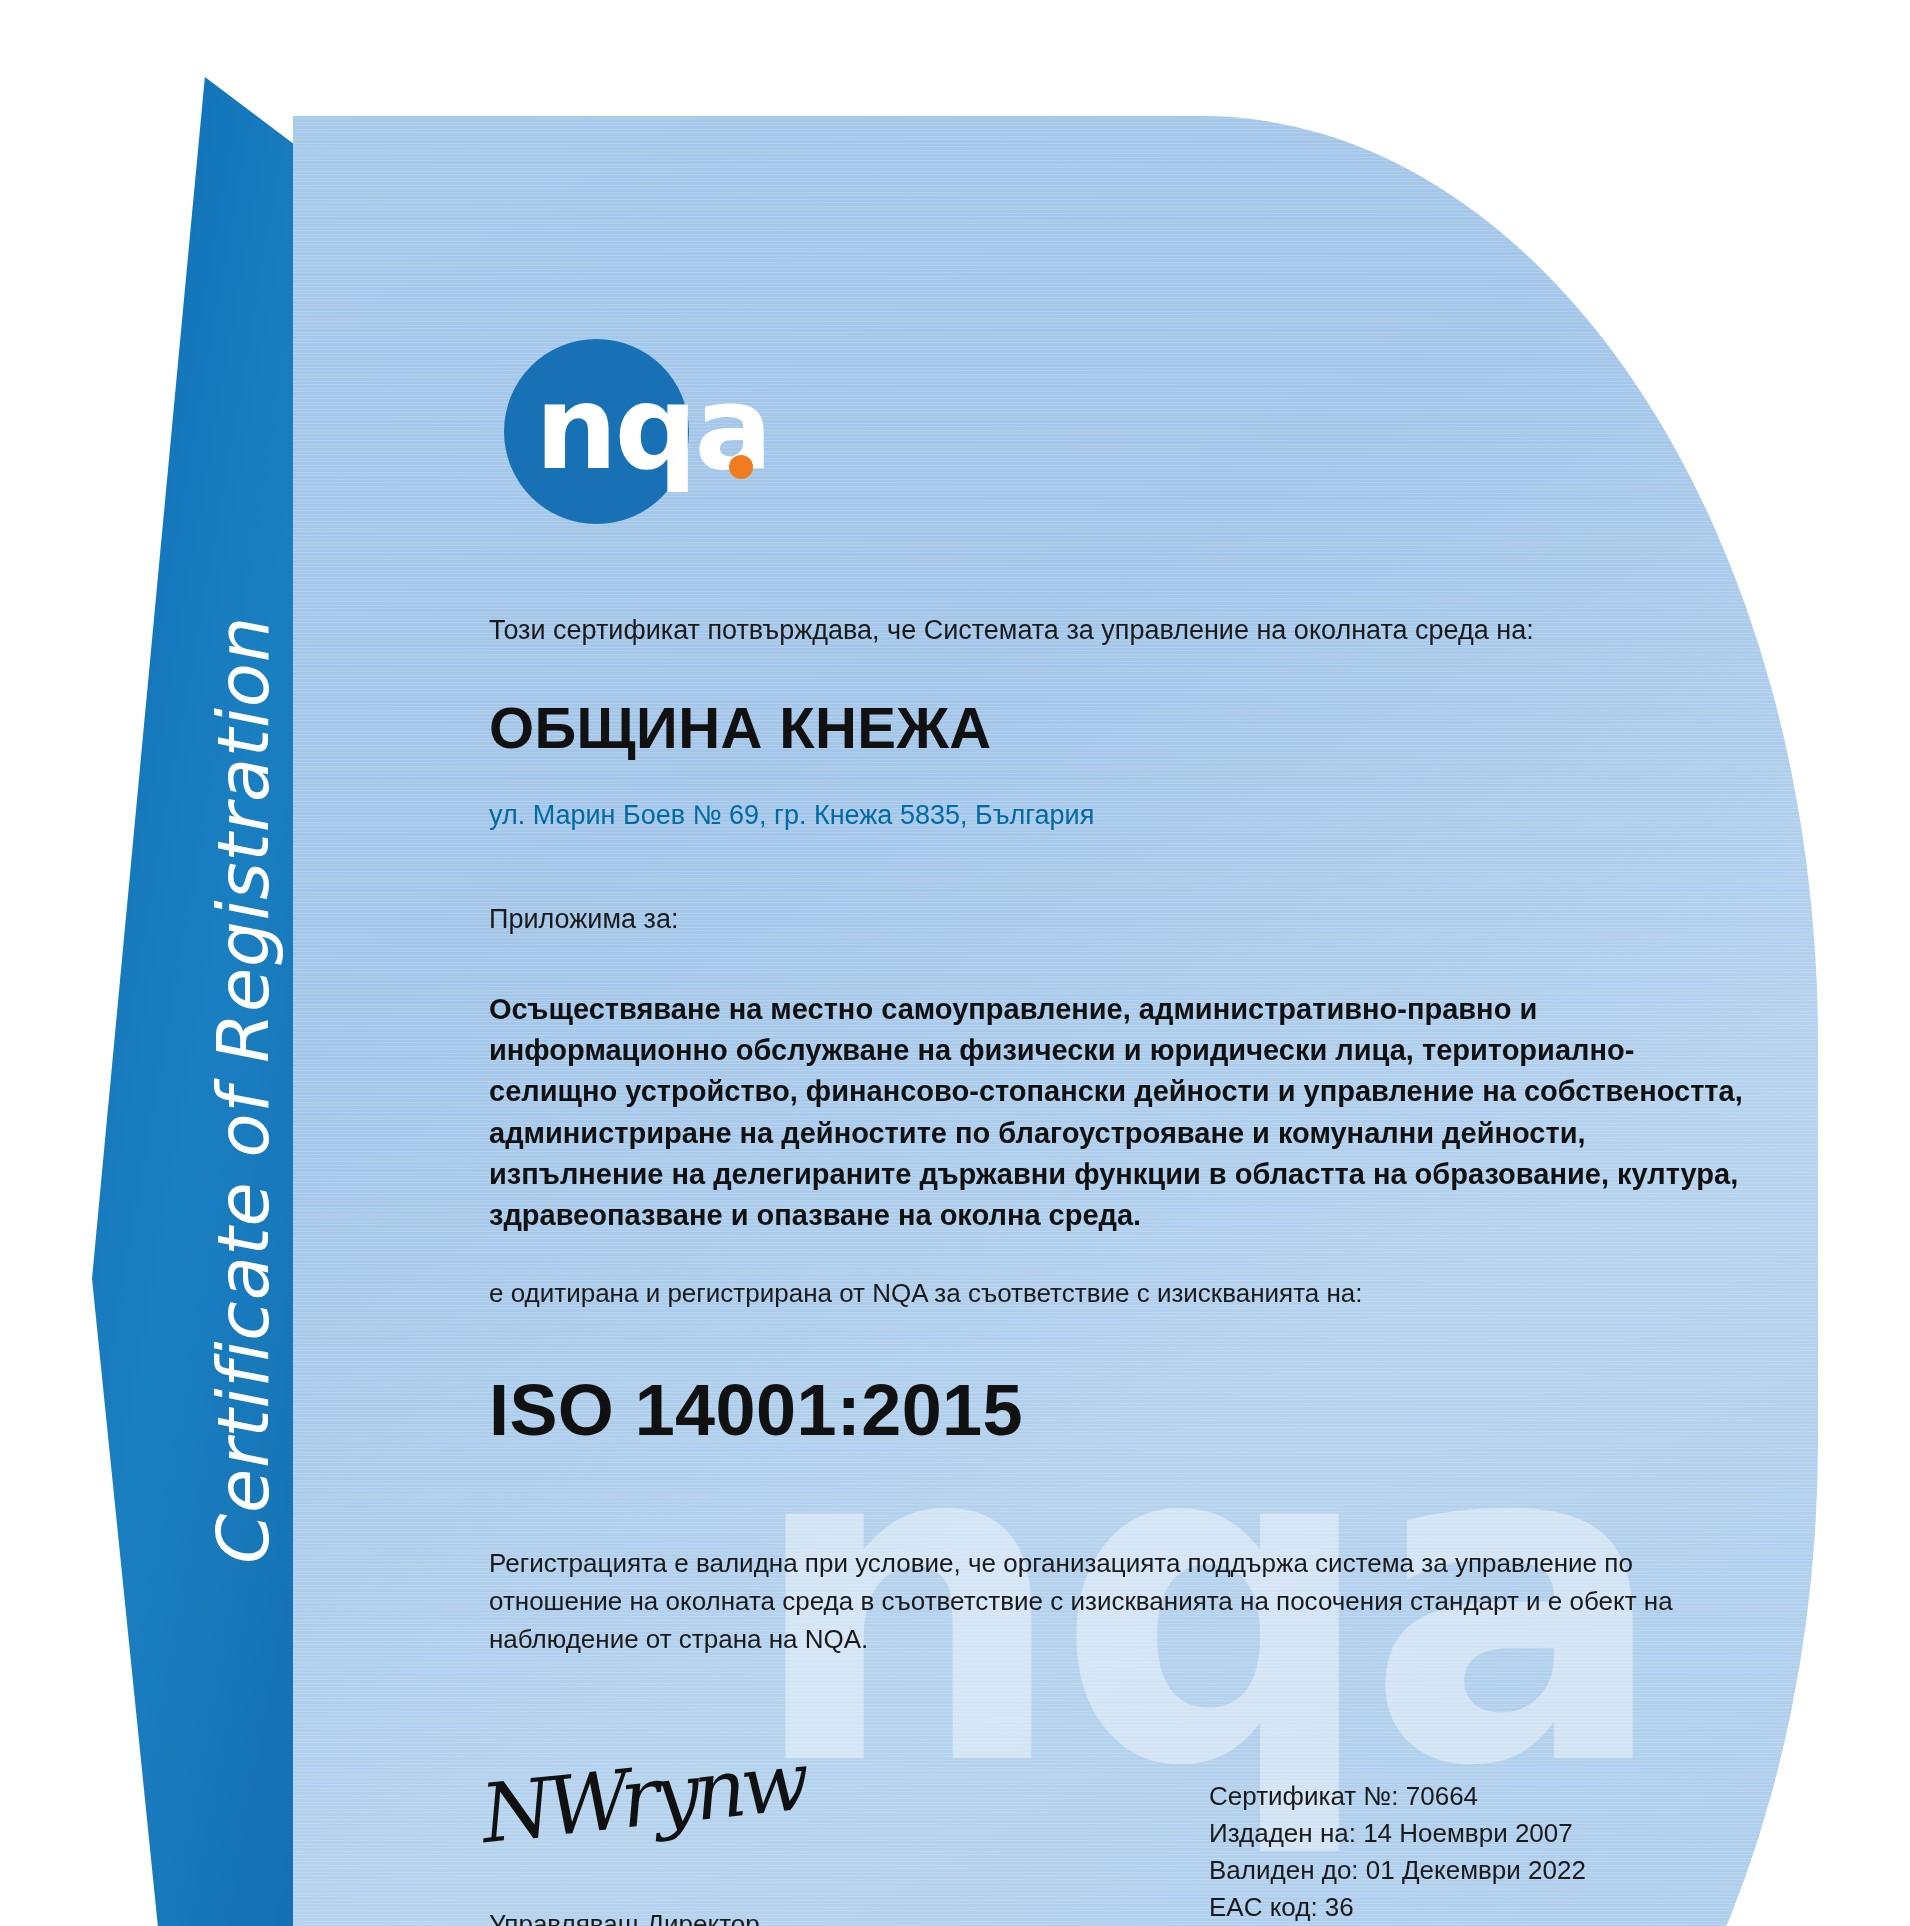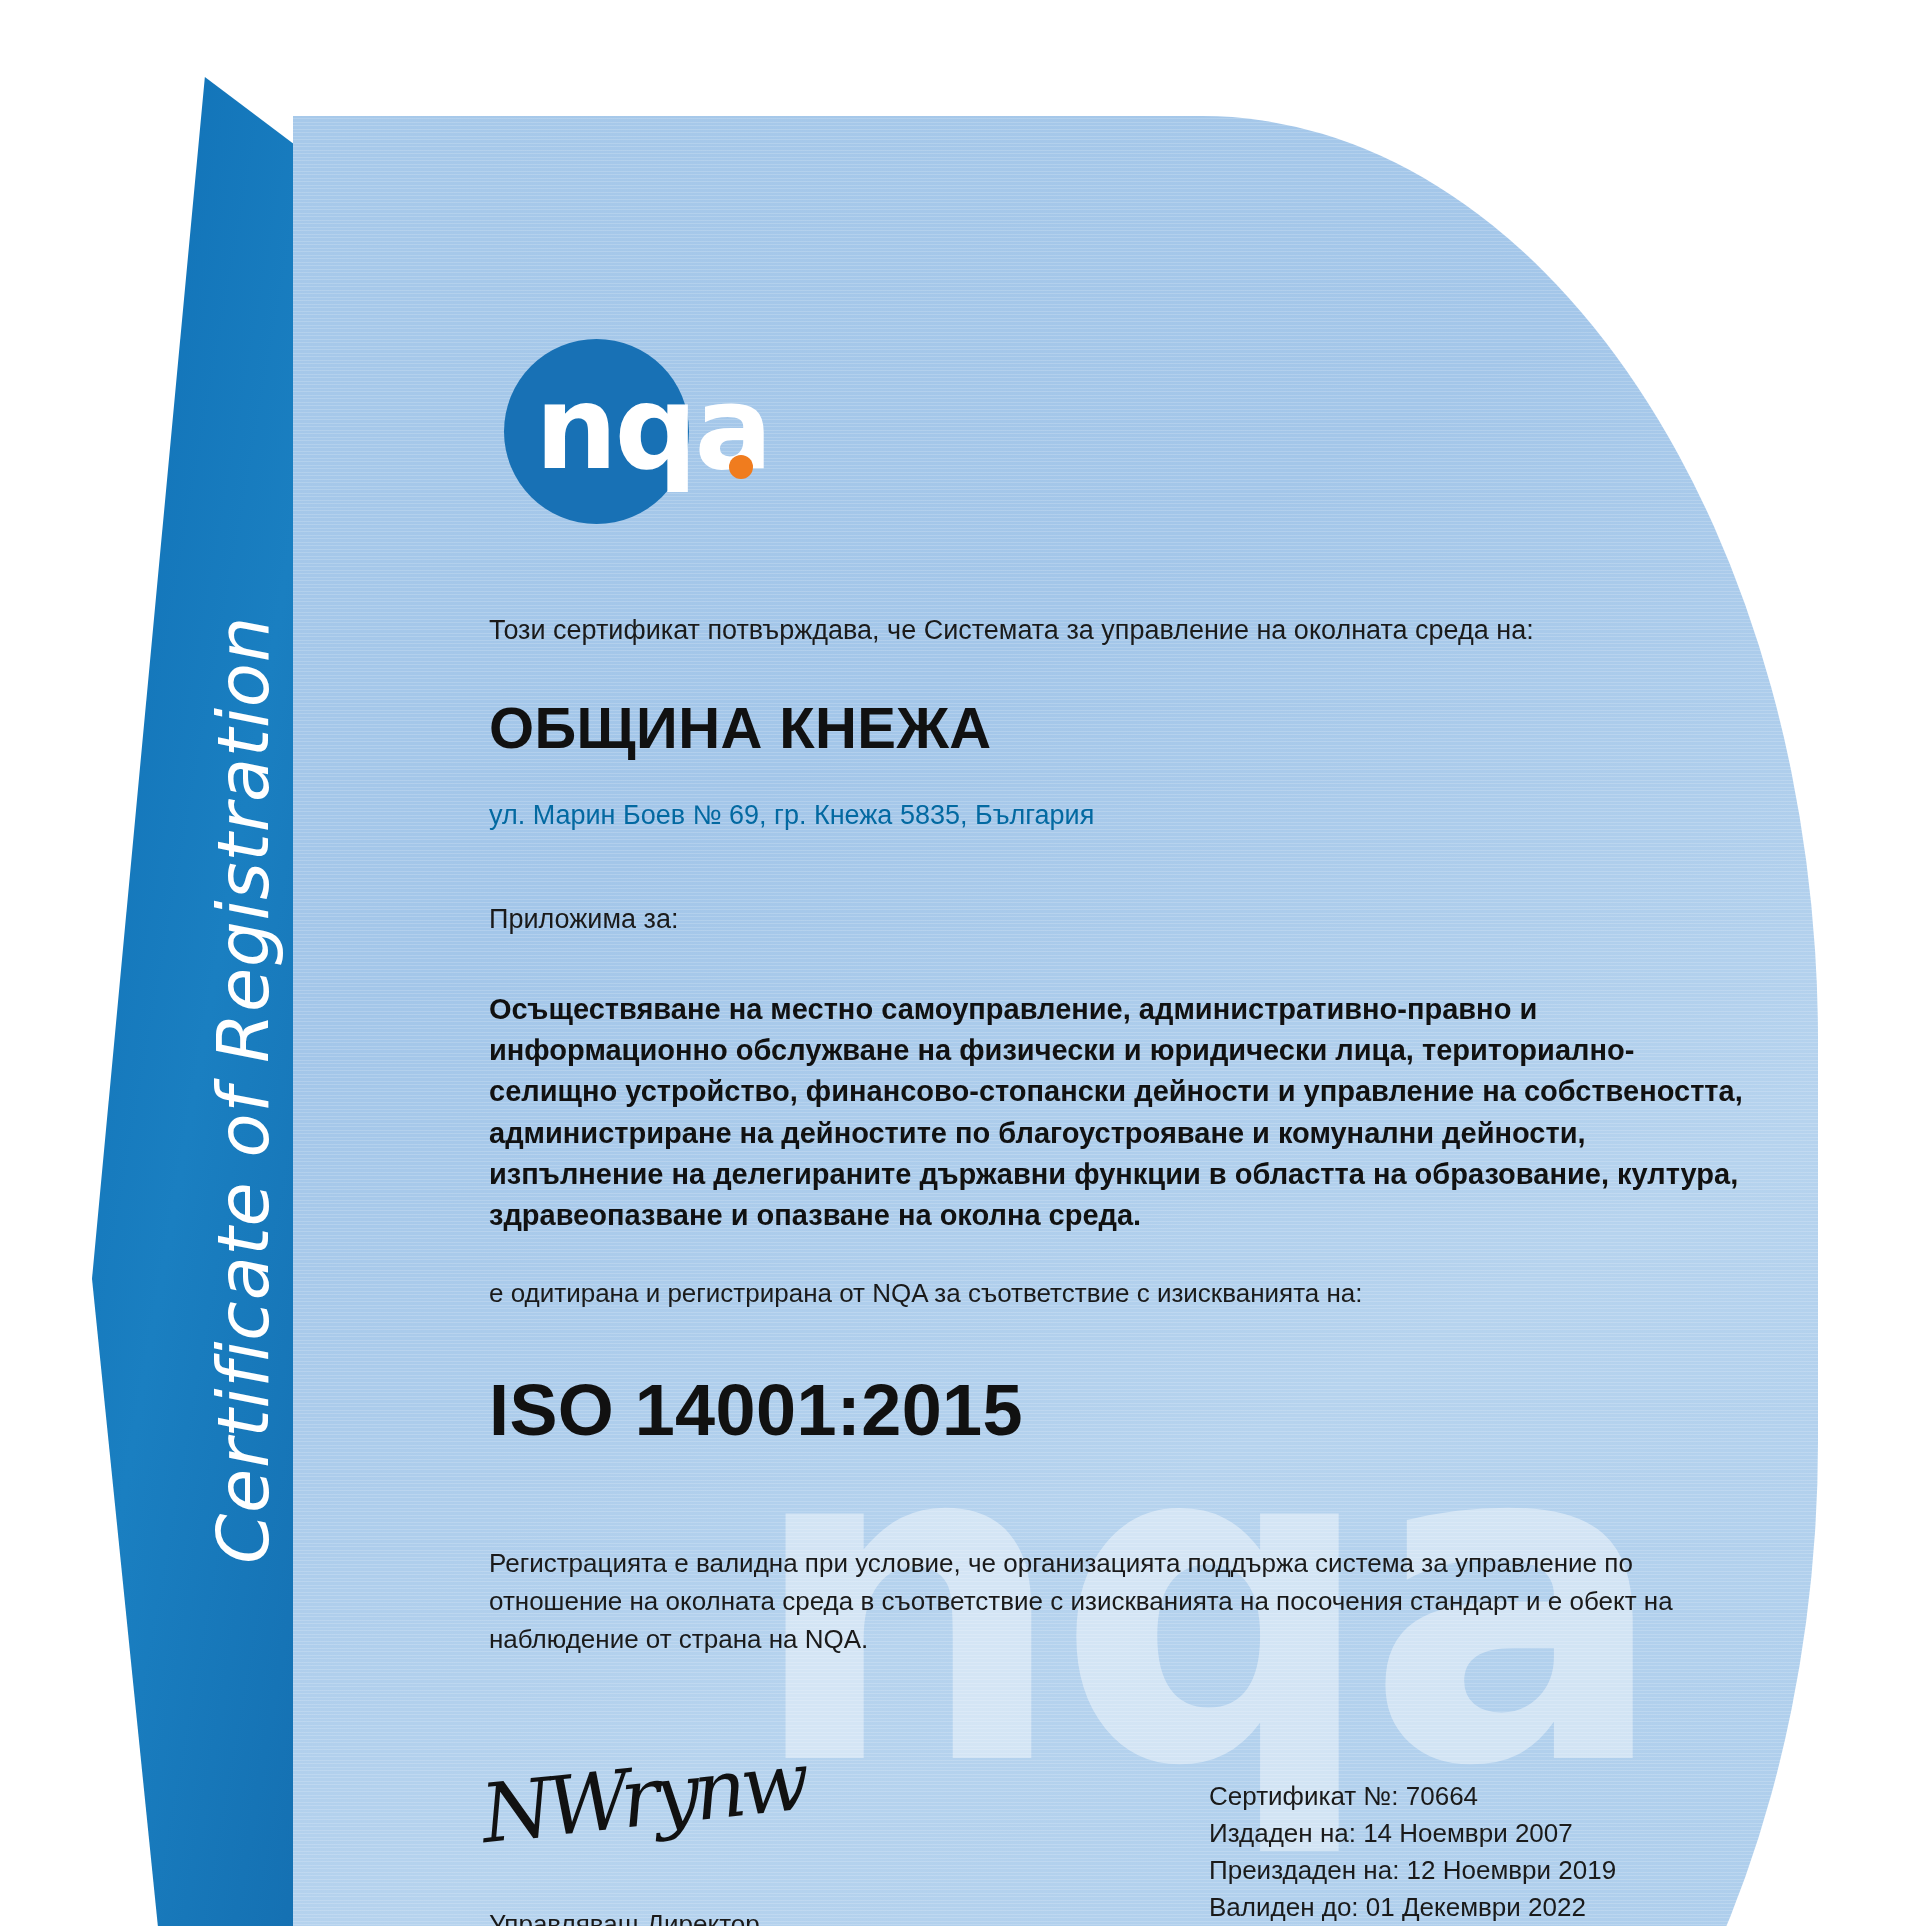--- a/index.html
+++ b/index.html
@@ -272,21 +272,20 @@
 
     <div id="bottom-row">
       <div id="signature-block">
         <div id="signature-mark">NWrynw</div>
         <div id="signature-title">Управляващ Директор</div>
       </div>
 
       <div id="details-block">
         <div class="detail-line">Сертификат №: 70664</div>
         <div class="detail-line">Издаден на: 14 Ноември 2007</div>
-        <div class="detail-line">Преиздаден на: 12 Ноември 2019</div>
         <div class="detail-line">Валиден до: 01 Декември 2022</div>
         <div class="detail-line">EAC код: 36</div>
       </div>
     </div>
 
   </div>
 
 </div>
 
 

